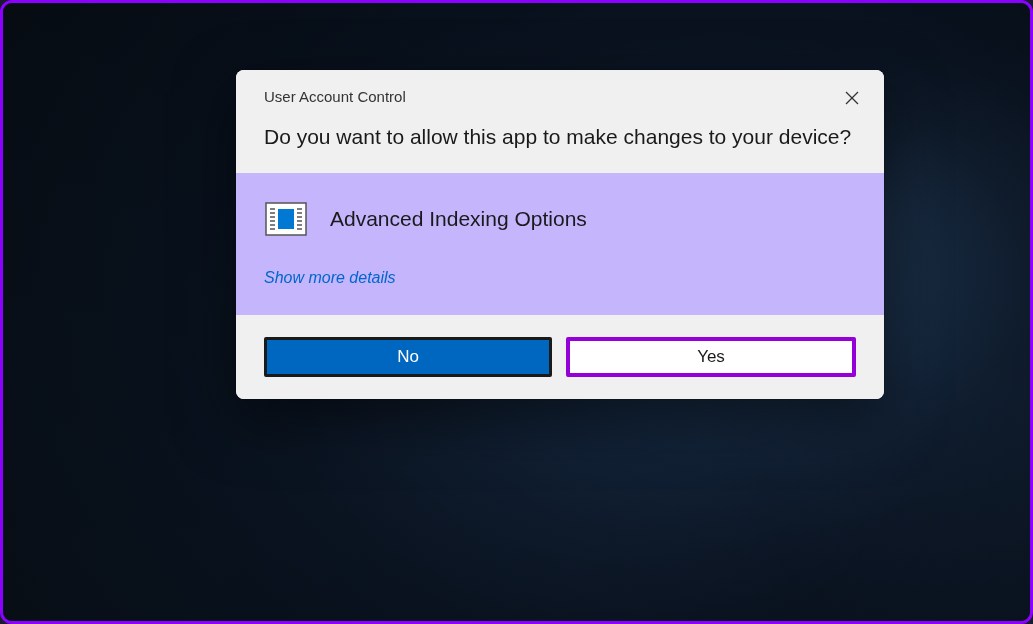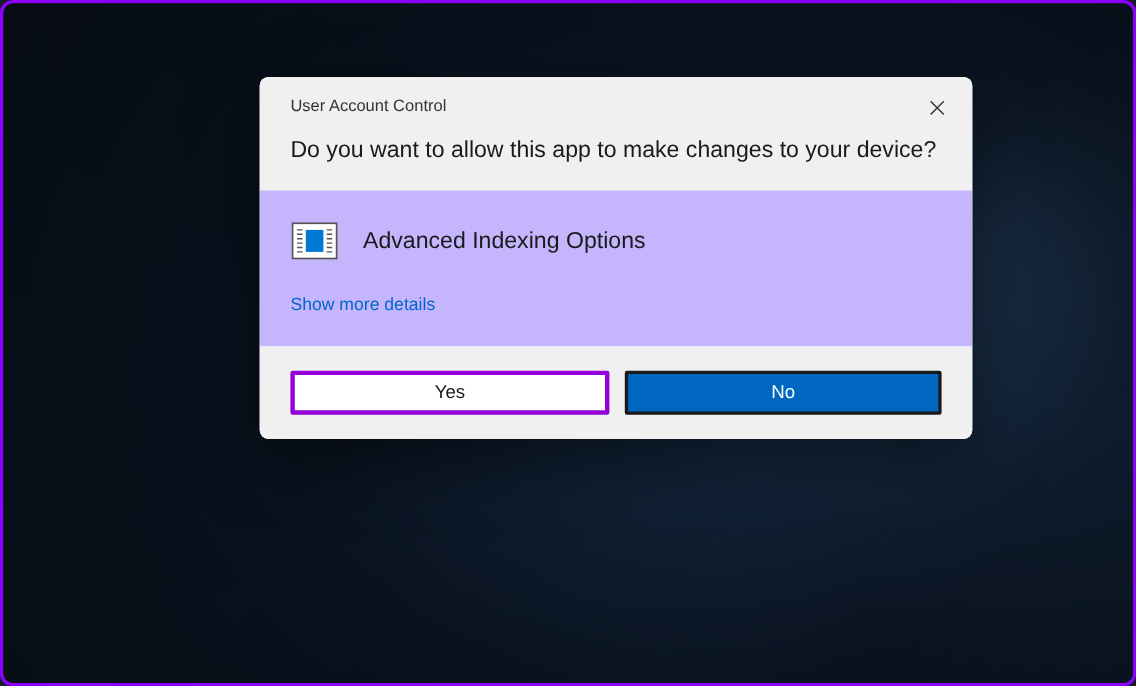--- a/index.html
+++ b/index.html
@@ -105,20 +105,21 @@
     .publisher {
       font-size: 16px;
       color: #333;
       margin-bottom: 28px;
     }
     .details-link {
       font-size: 16px;
       color: #0066cc;
       cursor: pointer;
       display: inline-block;
+      font-style: italic;
     }
     .dialog-footer {
       background: #f0f0f0;
       padding: 22px 28px;
       display: flex;
       gap: 14px;
     }
     .btn {
       flex: 1;
       height: 40px;
@@ -172,16 +173,16 @@
           <line x1="33" y1="24" x2="38" y2="24" stroke="#555" stroke-width="1.3"></line>
           <line x1="33" y1="28" x2="38" y2="28" stroke="#555" stroke-width="1.3"></line>
           <line x1="33" y1="32" x2="38" y2="32" stroke="#555" stroke-width="1.3"></line>
         </svg>
       </div>
       <div class="app-name">Advanced Indexing Options</div>
     </div>
     <a class="details-link">Show more details</a>
   </div>
   <div class="dialog-footer">
+    <button class="btn btn-no">No</button>
     <button class="btn btn-yes">Yes</button>
-    <button class="btn btn-no">No</button>
   </div>
 </div>
 
 </body></html>

